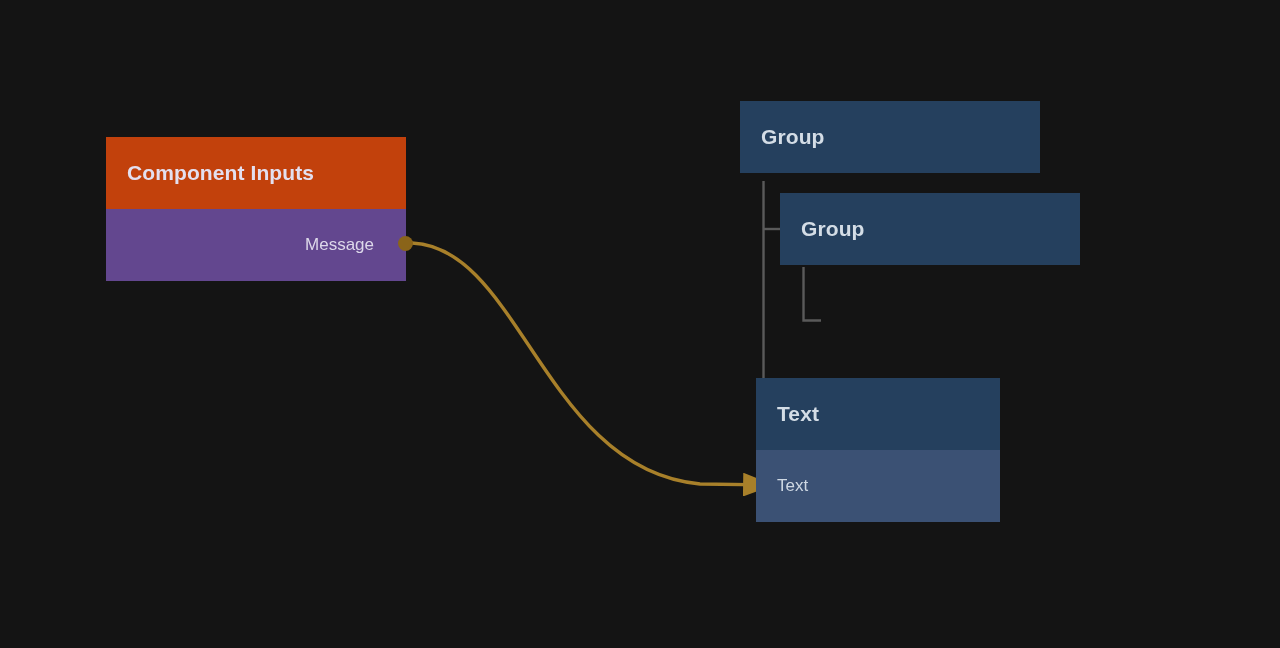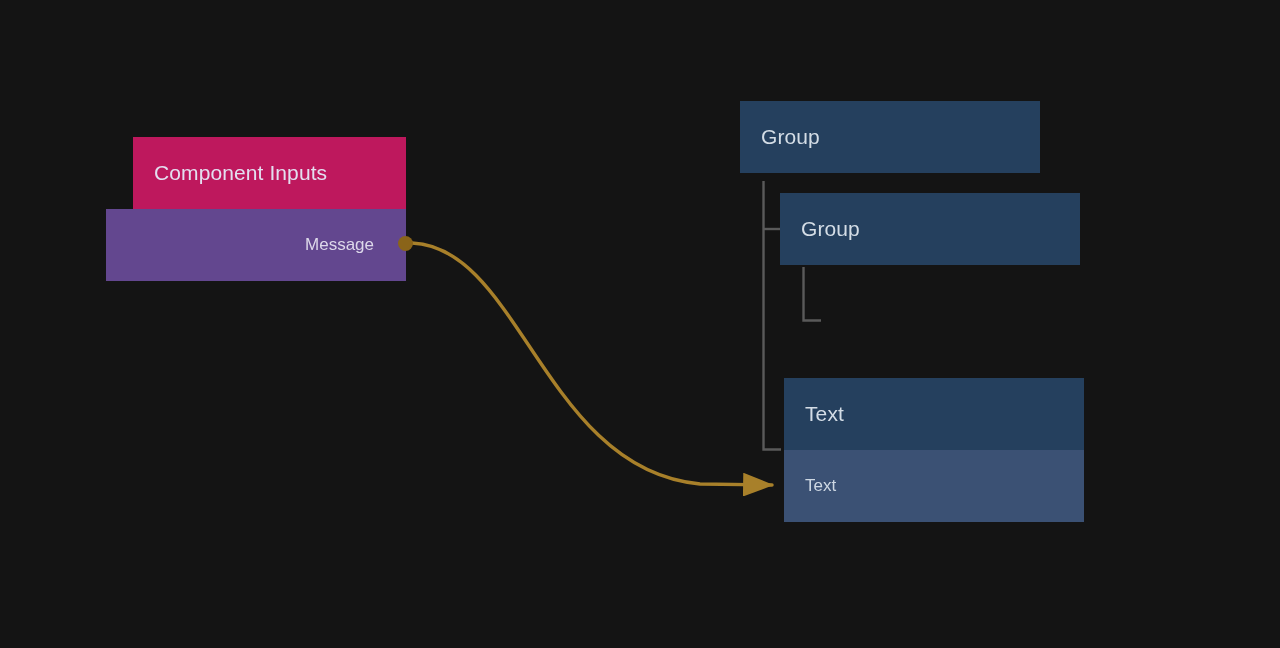--- a/index.html
+++ b/index.html
@@ -50,38 +50,37 @@
     z-index: 3;
     box-sizing: border-box;
   }
   .node-header {
     box-sizing: border-box;
     display: flex;
     align-items: center;
     height: 72px;
     padding: 0 0 0 21px;
     font-size: 21px;
-    font-weight: normal;
+    font-weight: bold;
     letter-spacing: .1px;
   }
   .node-row {
     box-sizing: border-box;
     display: flex;
     align-items: center;
     height: 72px;
     font-size: 17px;
     font-weight: normal;
   }
 
   
   .node-inputs { }
   .node-inputs .node-header {
-    background: #be185d;
+    background: #c2410c;
     color: #e3dff0;
-    margin-left: 27px;
   }
   .node-inputs .node-row {
     background: #63478f;
     color: #ddd8ea;
     justify-content: flex-end;
     padding: 0 32px 0 0;
   }
 
   
   .node-blue .node-header {
@@ -138,20 +137,20 @@
 
   <div class="node node-blue" style="left:740px; top:101px; width:300px;">
     <div class="node-header">Group</div>
   </div>
 
   <div class="node node-blue" style="left:780px; top:193px; width:300px;">
     <div class="node-header">Group</div>
   </div>
 
 
-  <div class="node node-blue" style="left:784px; top:378px; width:300px;border-radius:7px;">
+  <div class="node node-blue" style="left:756px; top:378px; width:244px;border-radius:7px;">
     <div class="node-header">Text</div>
     <div class="node-row">
       <span>Text</span>
     </div>
   </div>
 
 </div>
 
 </body></html>

